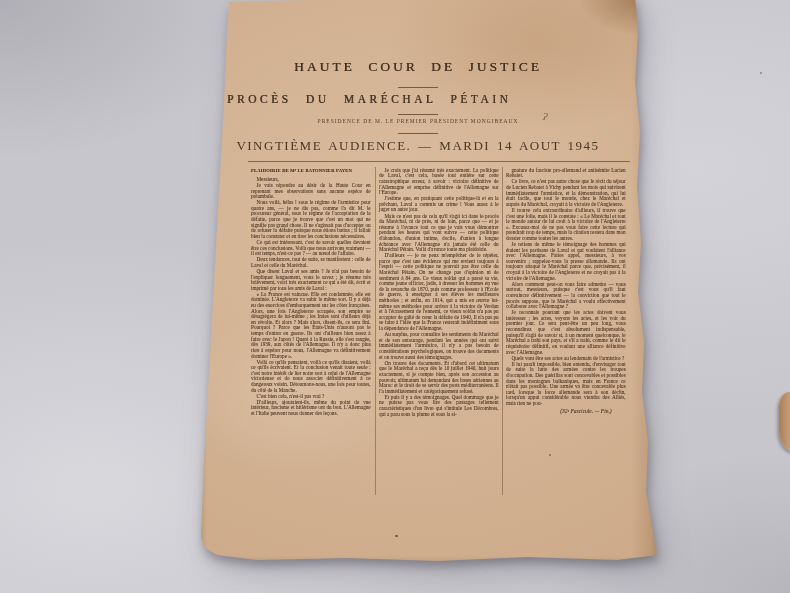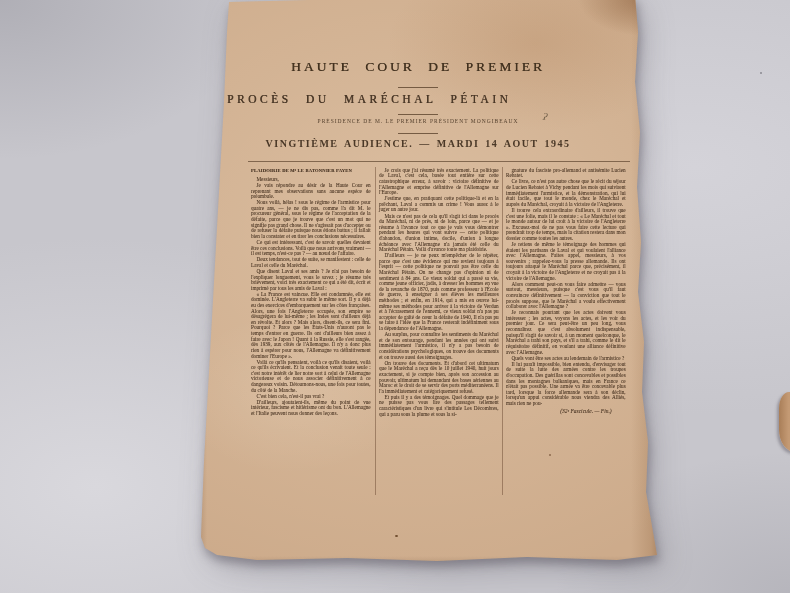--- a/index.html
+++ b/index.html
@@ -53,21 +53,21 @@
     white-space:nowrap;
   }
   .presidence{
     position:absolute; top:126px; left:-191px; width:764px;
     transform:scale(0.5); transform-origin:center top;
     text-align:center; font-size:11px; letter-spacing:2px;
     color:#55412e; white-space:nowrap;
   }
   .audience{
     position:absolute; top:146px; left:0; right:0; text-align:center;
-    font-size:10px; font-weight:bold; letter-spacing:1.5px; word-spacing:2px;
+    font-size:13px; font-weight:normal; letter-spacing:1.5px; word-spacing:2px;
     color:#4a3827; white-space:nowrap;
   }
   .rule{border-top:1px solid rgba(84,60,38,0.75);}
   .rule-s{position:absolute; left:calc(50% - 20px); width:40px;}
   .r1{top:95px;} .r2{top:122px;} .r3{top:141px;}
   .rule-w{position:absolute; left:21px; top:169px; width:382px; border-top:1px solid rgba(84,60,38,0.65);}
   .pencil{
     position:absolute; left:316px; top:119px; font-size:10px; color:#6d5c47;
     transform:rotate(10deg); font-style:italic;
   }
@@ -101,21 +101,21 @@
 </style>
 </head>
 <body>
 
 <div class="scene">
 
   <div class="page">
     <div class="page-face">
 
       <div class="masthead">
-        <div class="title1">HAUTE COUR DE PREMIER</div>
+        <div class="title1">HAUTE COUR DE JUSTICE</div>
         <div class="rule rule-s r1"></div>
         <div class="title2">PROCÈS DU MARÉCHAL PÉTAIN</div>
         <div class="rule rule-s r2"></div>
         <div class="presidence">PRÉSIDENCE DE M. LE PREMIER PRÉSIDENT MONGIBEAUX</div>
         <span class="pencil">ʔ</span>
         <div class="rule rule-s r3"></div>
         <div class="audience">VINGTIÈME AUDIENCE. — MARDI 14 AOUT 1945</div>
         <div class="rule-w"></div>
       </div>
 

